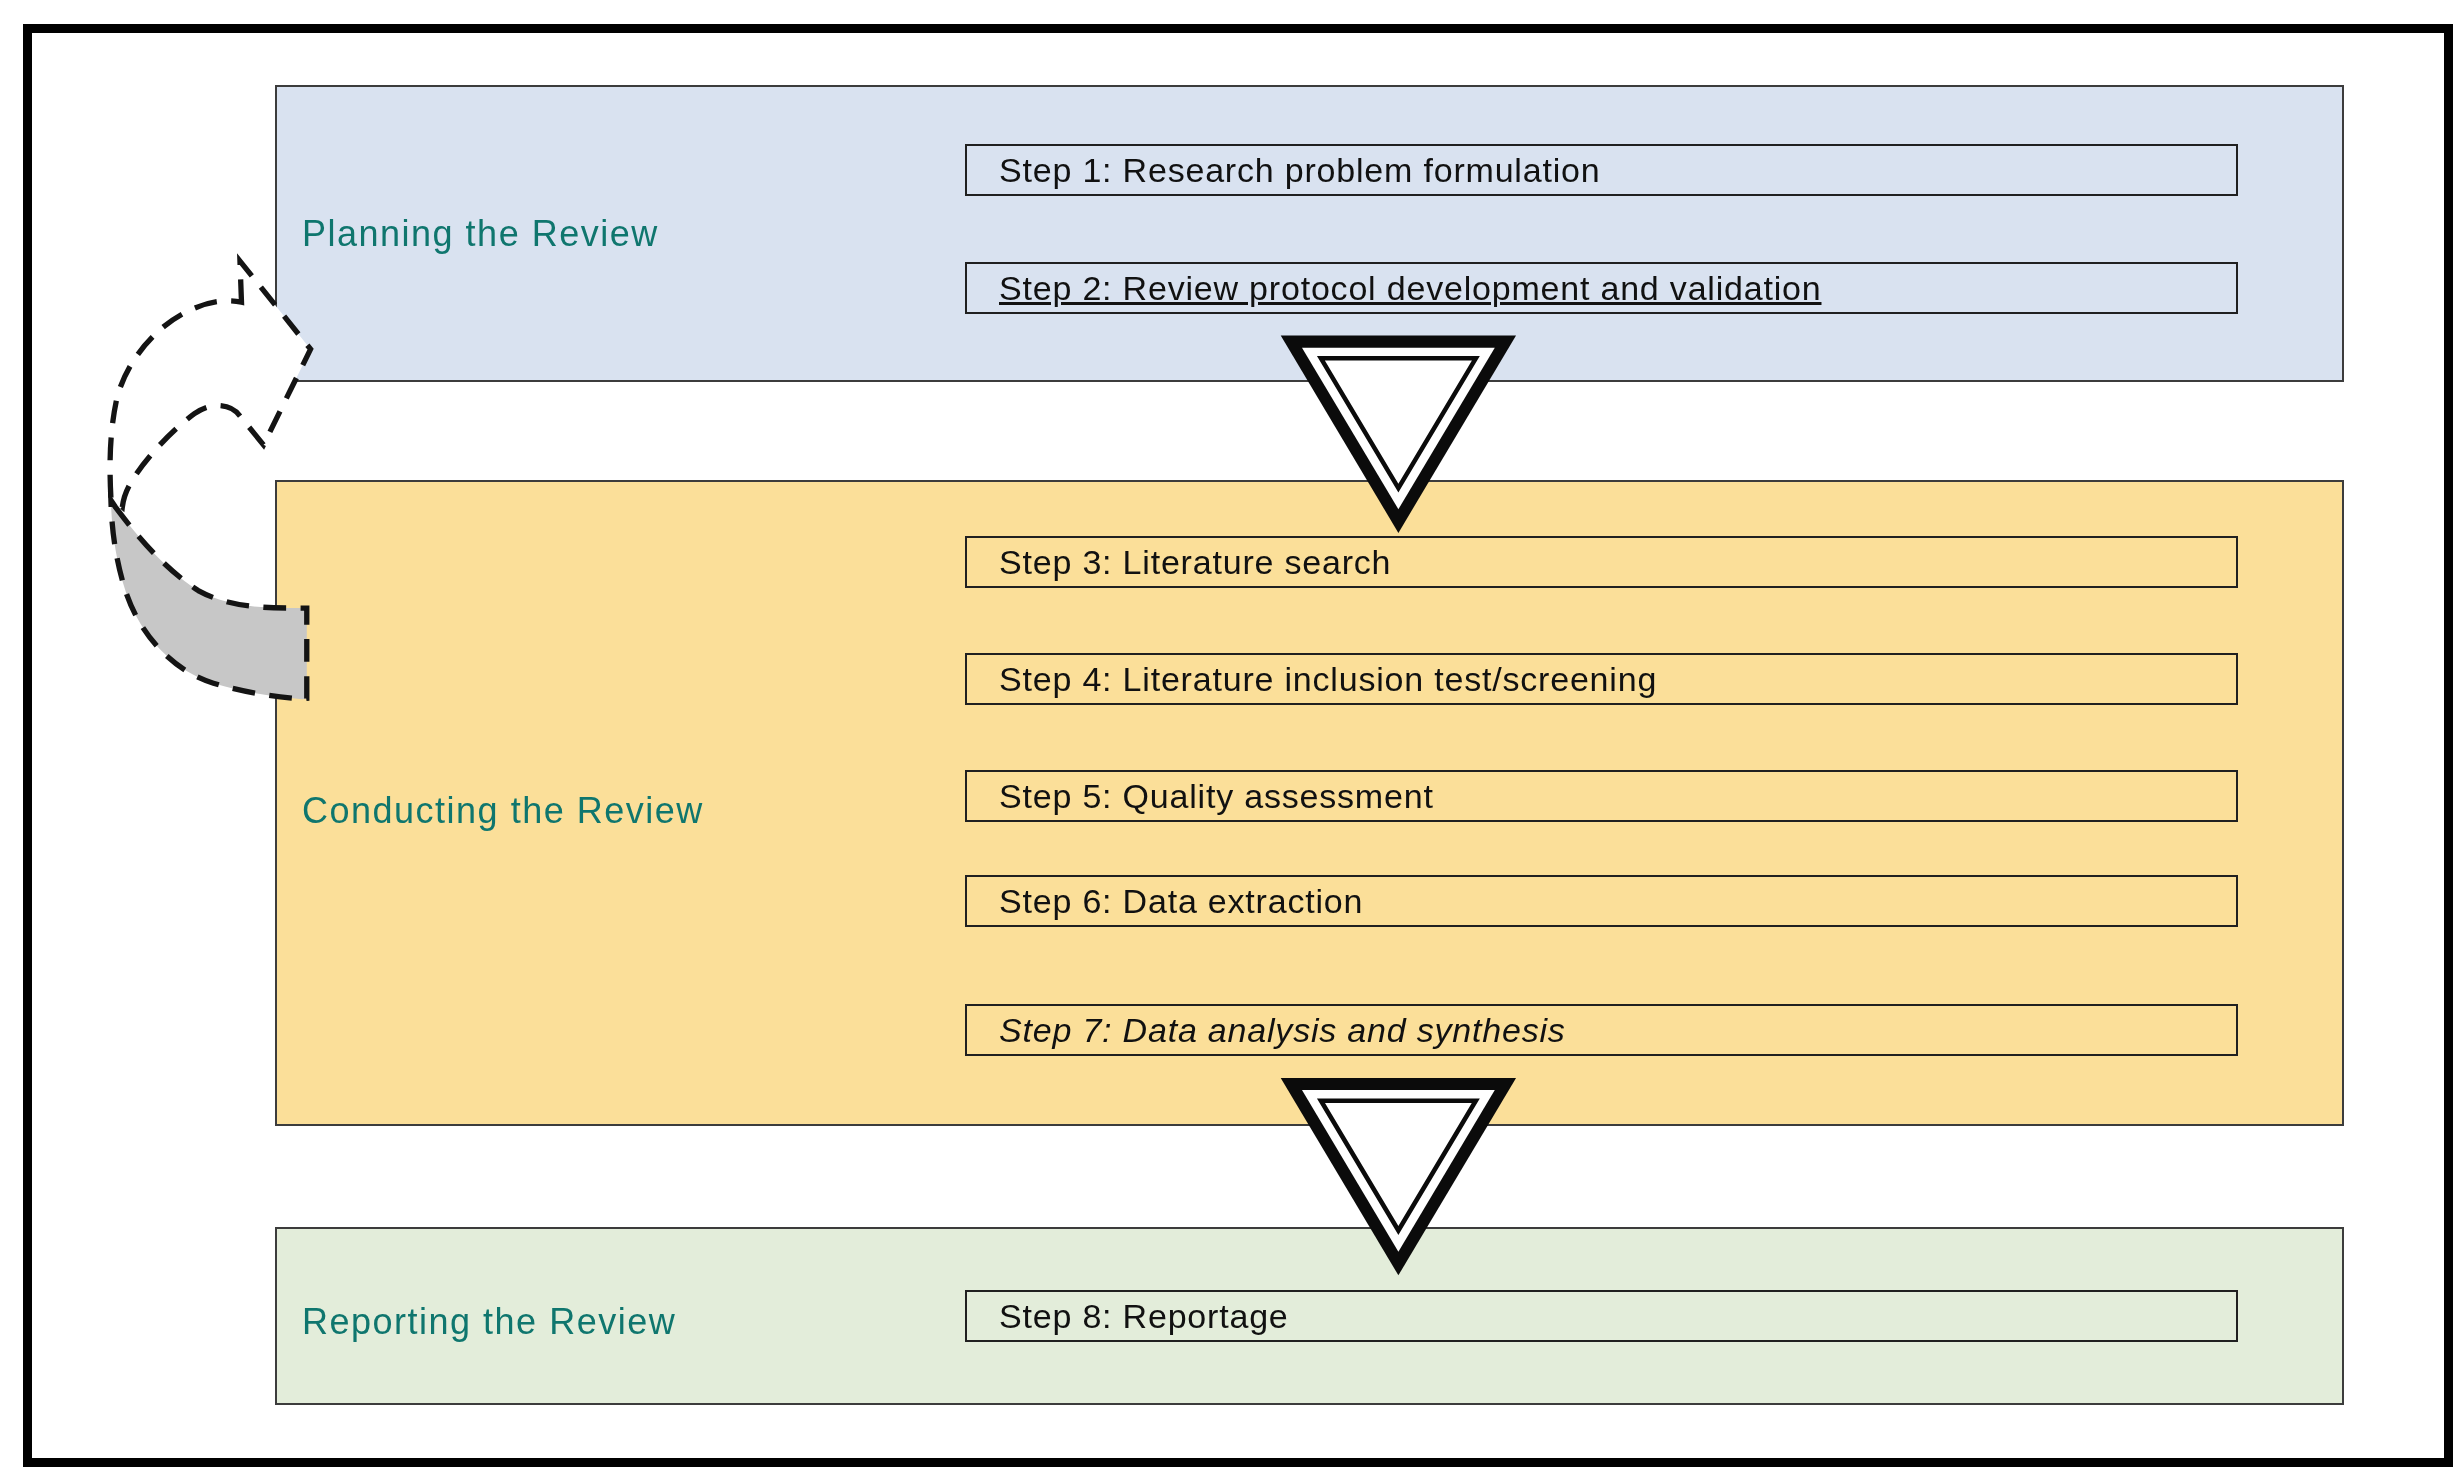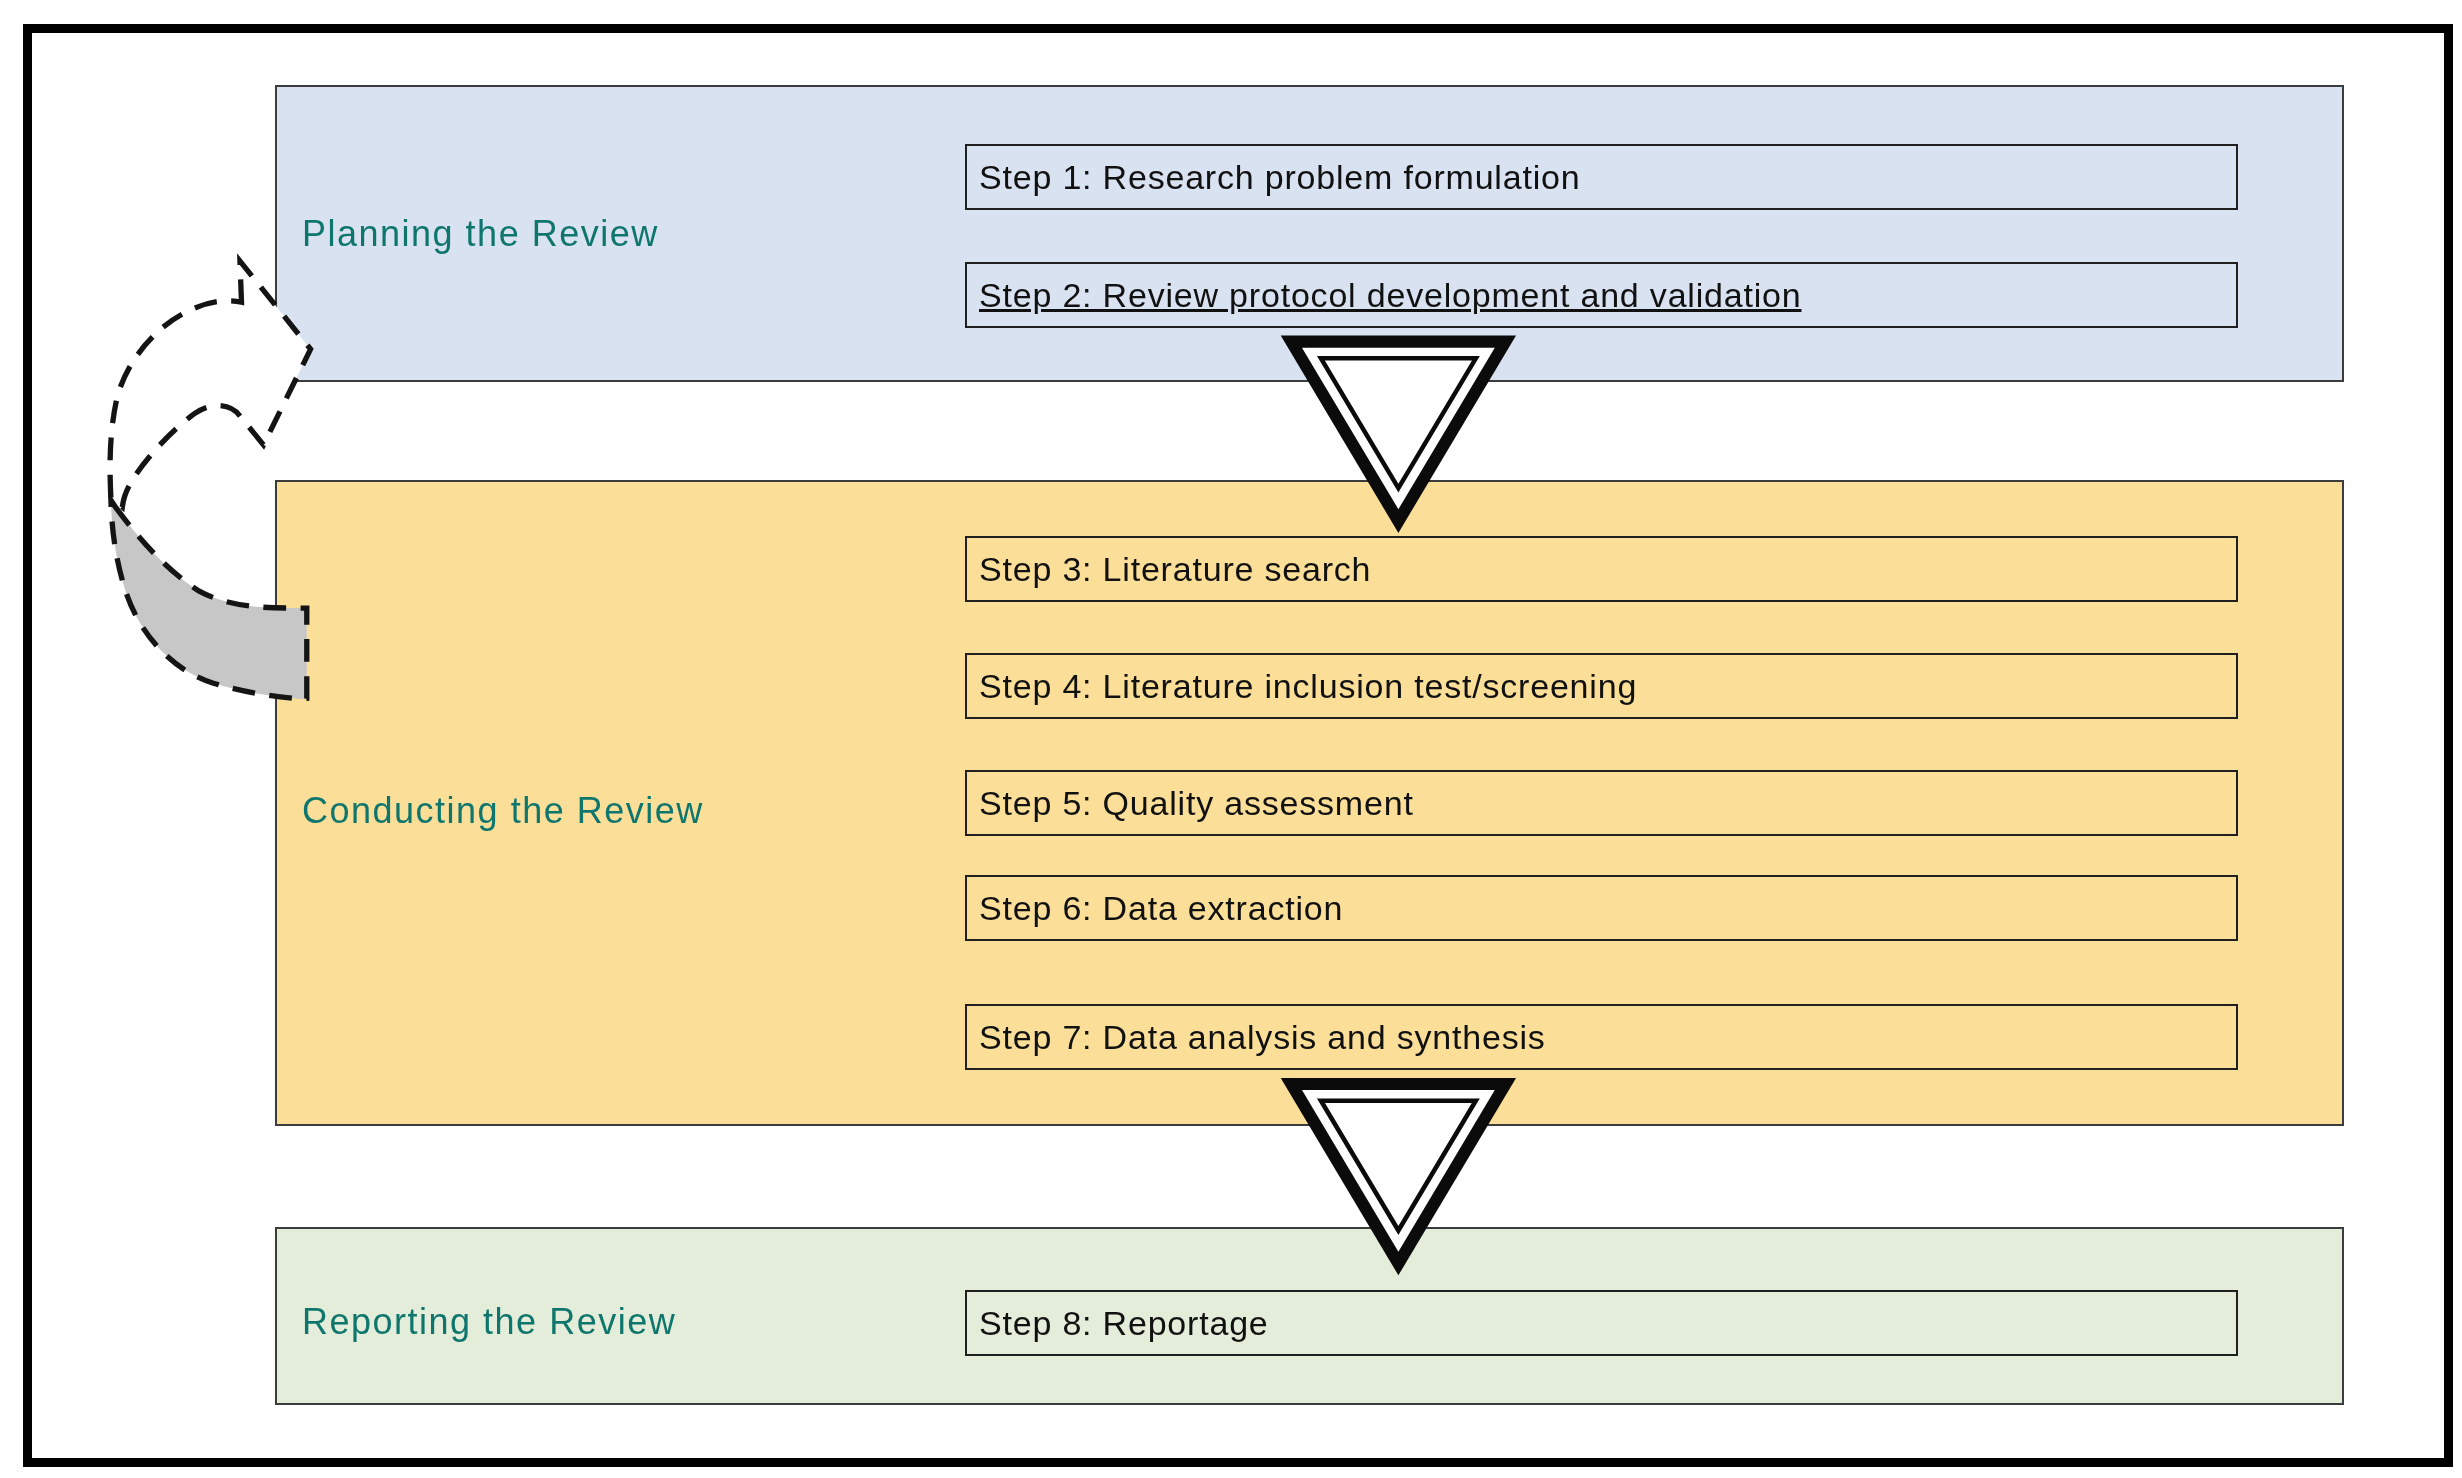--- a/index.html
+++ b/index.html
@@ -38,38 +38,38 @@
     white-space:nowrap;
     color:#0f766e;
   }
   .phase-label.planning{top:210px;}
   .phase-label.conducting{top:787px;}
   .phase-label.reporting{top:1298px;}
   .step{
     position:absolute;
     left:965px;
     width:1273px;
-    height:66px;
+    height:52px;
     border:2.3px solid #202020;
     box-sizing:border-box;
     display:flex;
     align-items:center;
-    padding-left:12px;
+    padding-left:32px;
     font-size:34px;
     letter-spacing:0.8px;
     white-space:nowrap;
     background:transparent;
   }
   .step.s1{top:144px;}
   .step.s2{top:262px;text-decoration:underline;}
   .step.s3{top:536px;}
   .step.s4{top:653px;}
   .step.s5{top:770px;text-align:center;}
   .step.s6{top:875px;text-align:right;}
-  .step.s7{top:1004px;}
+  .step.s7{top:1004px;font-style:italic;}
   .step.s8{top:1290px;}
   svg.overlay{
     position:absolute;
     left:0;top:0;
     width:2462px;height:1478px;
     pointer-events:none;
   }
 </style>
 </head>
 <body>

